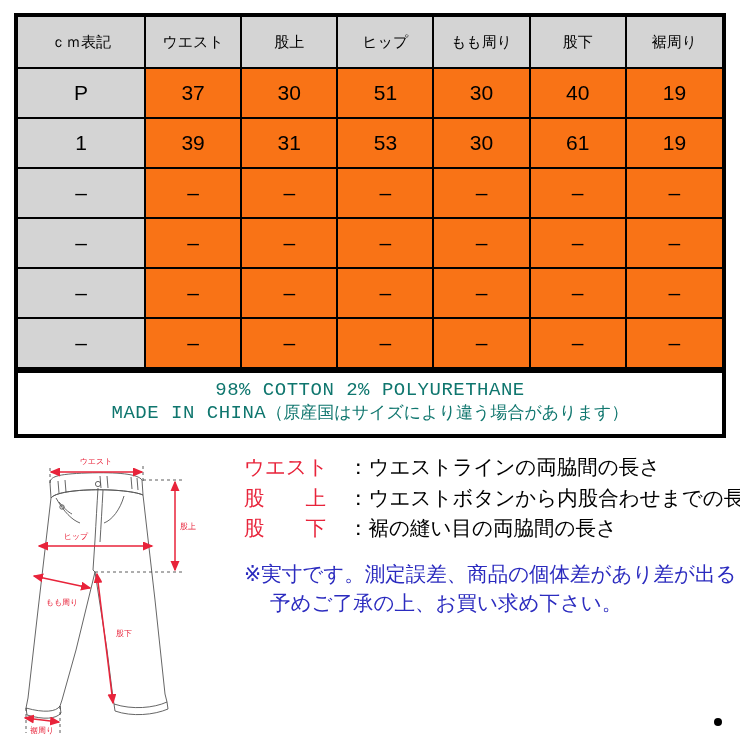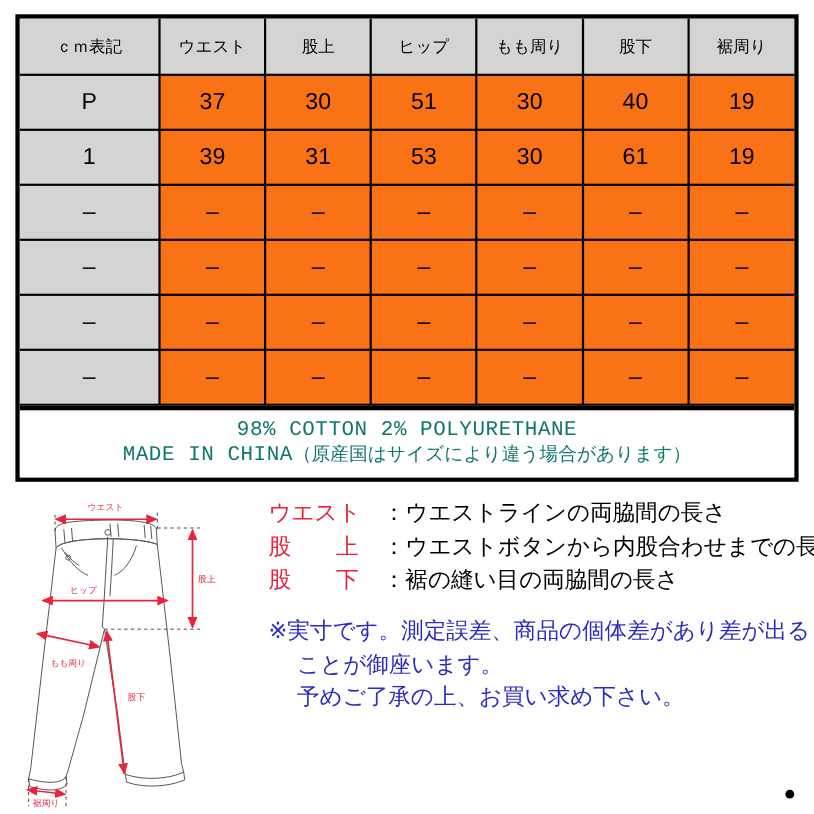--- a/index.html
+++ b/index.html
@@ -321,18 +321,17 @@
   </div>
   <div class="legend-row">
     <span class="legend-term">股　　上</span><span class="legend-colon">：</span><span class="legend-desc">ウエストボタンから内股合わせまでの長さ</span>
   </div>
   <div class="legend-row">
     <span class="legend-term">股　　下</span><span class="legend-colon">：</span><span class="legend-desc">裾の縫い目の両脇間の長さ</span>
   </div>
 
   <div class="note-block">
     <div class="note-row">※実寸です。測定誤差、商品の個体差があり差が出る</div>
-    <div class="note-row indent">ことが御座います。</div>
     <div class="note-row indent2">予めご了承の上、お買い求め下さい。</div>
   </div>
 </div>
 
 <div id="corner-dot"></div>
 
 </body></html>

